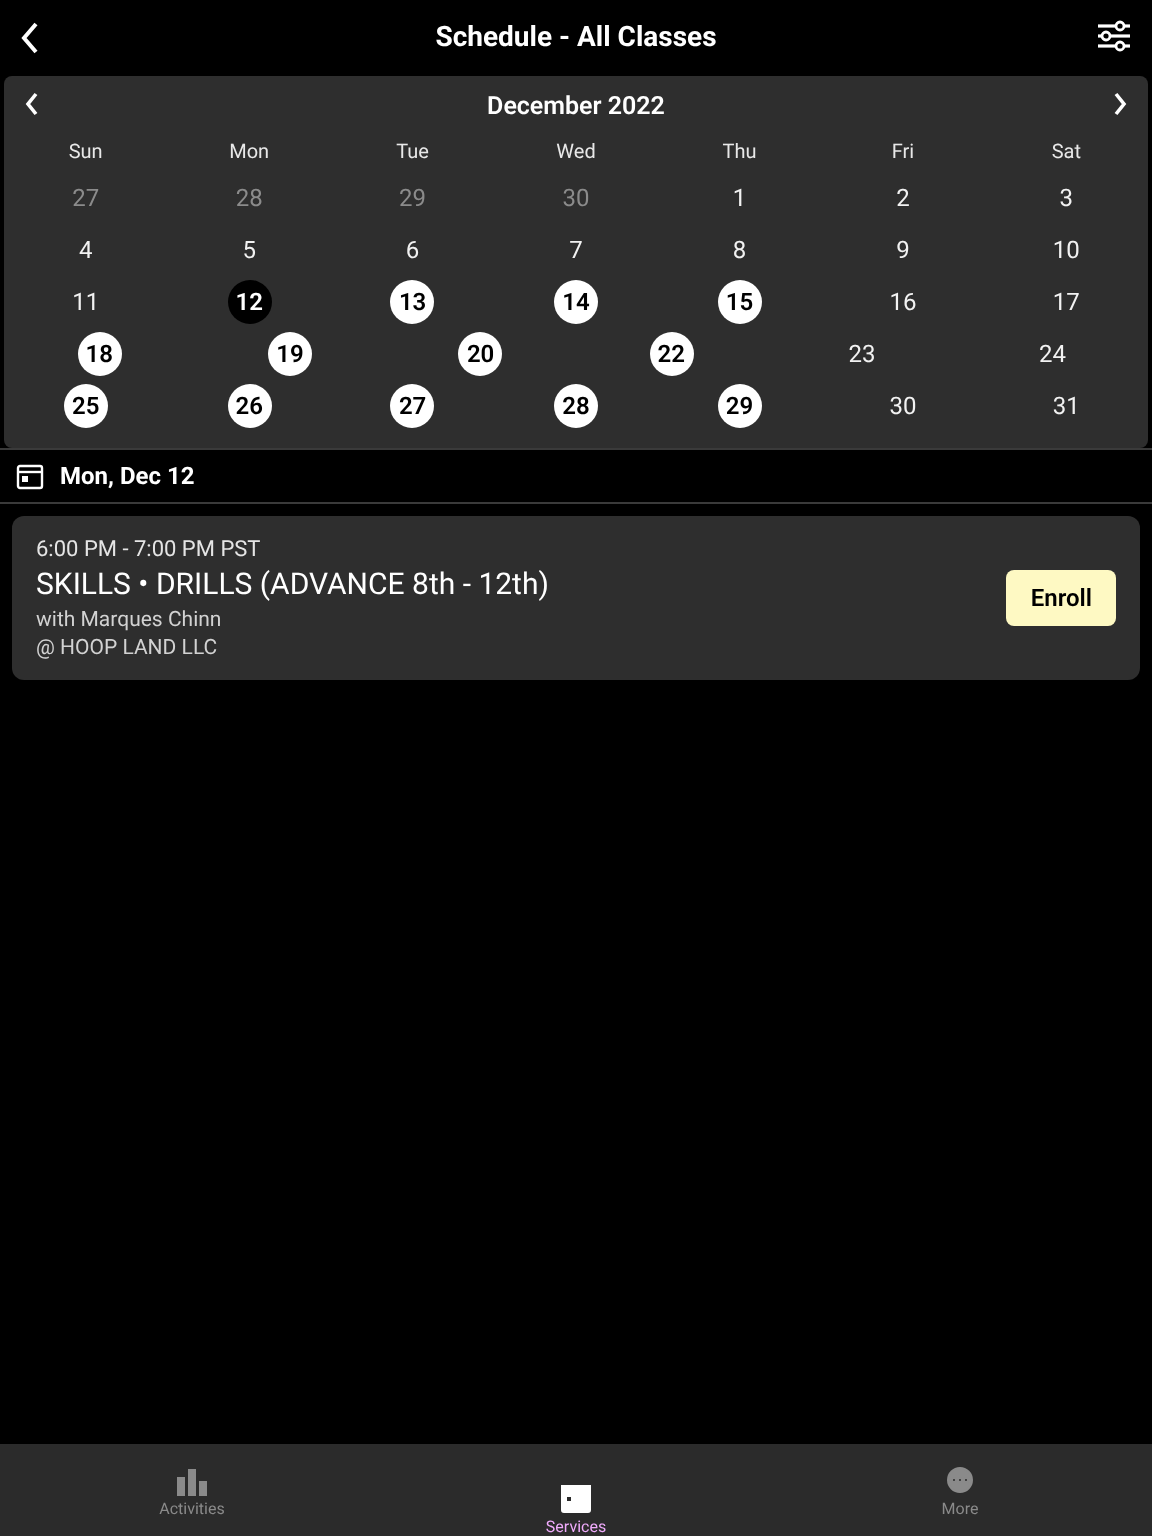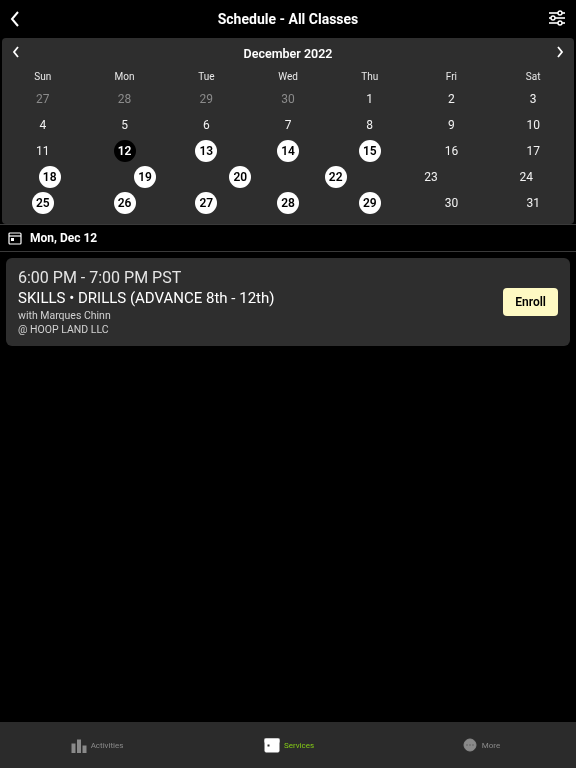--- a/index.html
+++ b/index.html
@@ -27,32 +27,32 @@
 .dim .day-pill { color: #8b8b8b; }
 .normal .day-pill { color: #f2f2f2; }
 .avail .day-pill { background: #fff; color: #000; font-weight: 600; }
 .selected .day-pill { background: #000; color: #fff; font-weight: 600; }
 
 .date-header { background: #000; display: flex; align-items: center; padding: 6px 8px; gap: 8px; border-top: 1px solid #3a3a3a; border-bottom: 1px solid #3a3a3a; }
 .date-header svg { width: 14px; height: 14px; }
 .date-header span { font-size: 12px; font-weight: 700; color: #fff; }
 
 .class-card { background: #2e2e2e; margin: 6px 6px; border-radius: 6px; padding: 10px 12px; position: relative; }
-.class-time { font-size: 16px; color: #e5e5e5; }
+.class-time { font-size: 11px; color: #e5e5e5; }
 .class-title { font-size: 15px; font-weight: 400; margin-top: 2px; }
 .class-instructor { font-size: 10.5px; color: #d2d2d2; margin-top: 2px; }
 .class-location { font-size: 10.5px; color: #d2d2d2; margin-top: 1px; }
 .enroll-btn { position: absolute; right: 12px; top: 50%; transform: translateY(-50%); background: #fef9c3; color: #000; border: none; border-radius: 4px; padding: 7px 12px; font-size: 12px; font-weight: 600; cursor: pointer; }
 
 .tabbar { position: absolute; bottom: 0; left: 0; right: 0; height: 46px; background: #2b2b2b; display: flex; }
-.tab { flex: 1; display: flex; align-items: center; justify-content: center; gap: 2px; cursor: pointer; }
+.tab { flex: 1; display: flex; flex-direction: column; align-items: center; justify-content: center; gap: 2px; cursor: pointer; }
 .tab svg { width: 20px; height: 16px; }
 .tab span { font-size: 8px; }
 .tab-inactive { color: #8a8a8a; }
-.tab-active { color: #84cc16; }
+.tab-active { color: #f0abfc; justify-content: flex-end; }
 .tab-inactive svg { fill: #8a8a8a; stroke: #8a8a8a; }
 .tab-active svg { fill: #fff; stroke: #fff; }
 </style>
 </head>
 <body>
 
 <div class="topbar">
   <div class="back-btn">
     <svg viewBox="0 0 10 18">
         <path d="M8 2 L2 9 L8 16" stroke="#fff" stroke-width="2" fill="none"></path>

